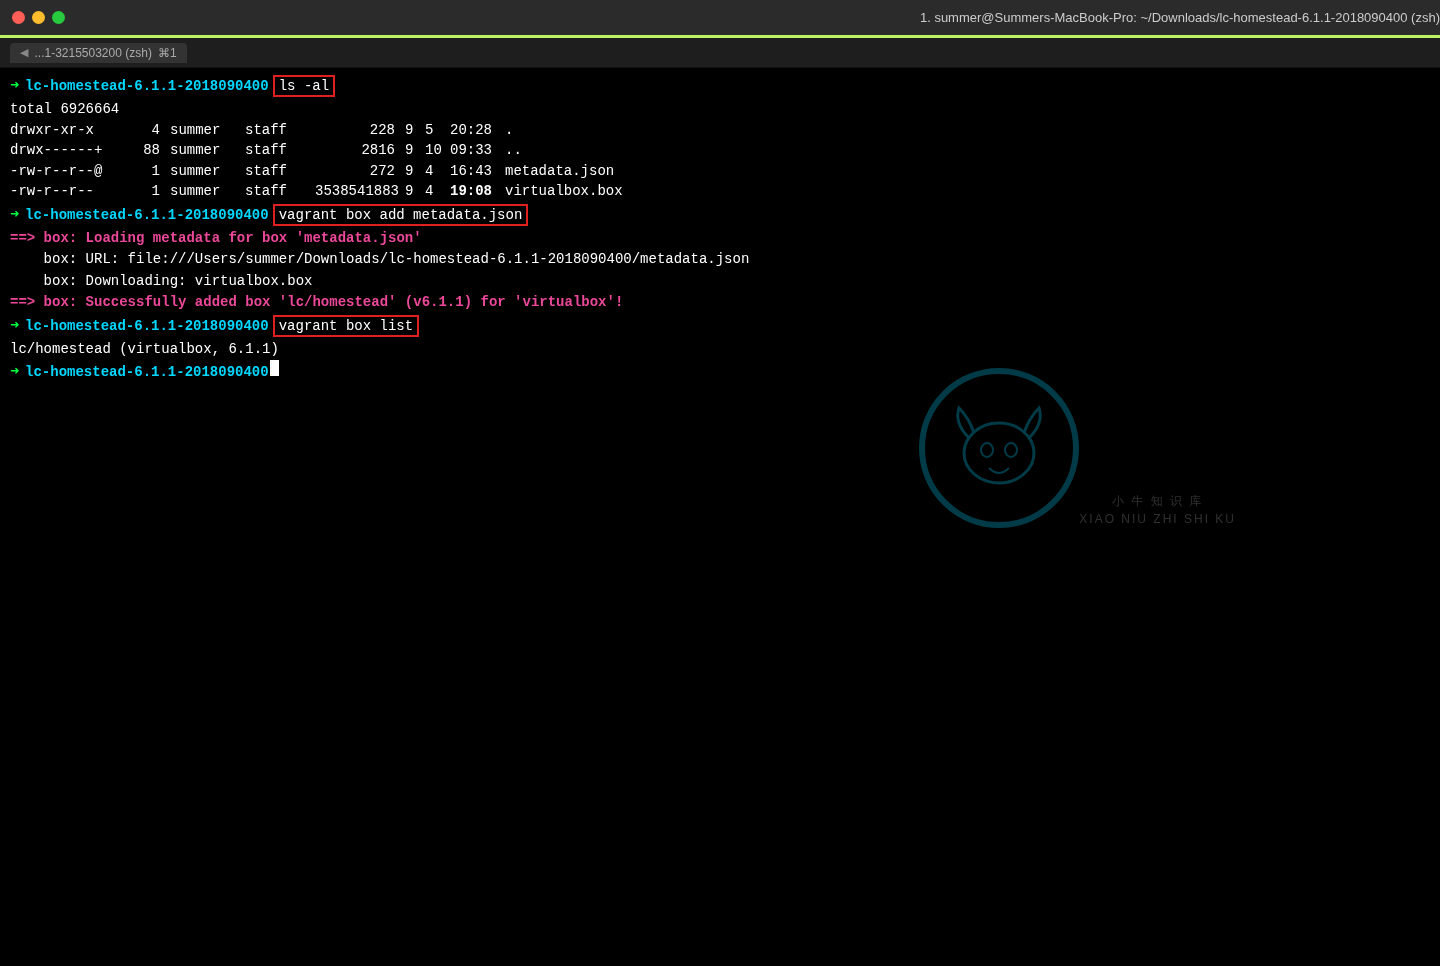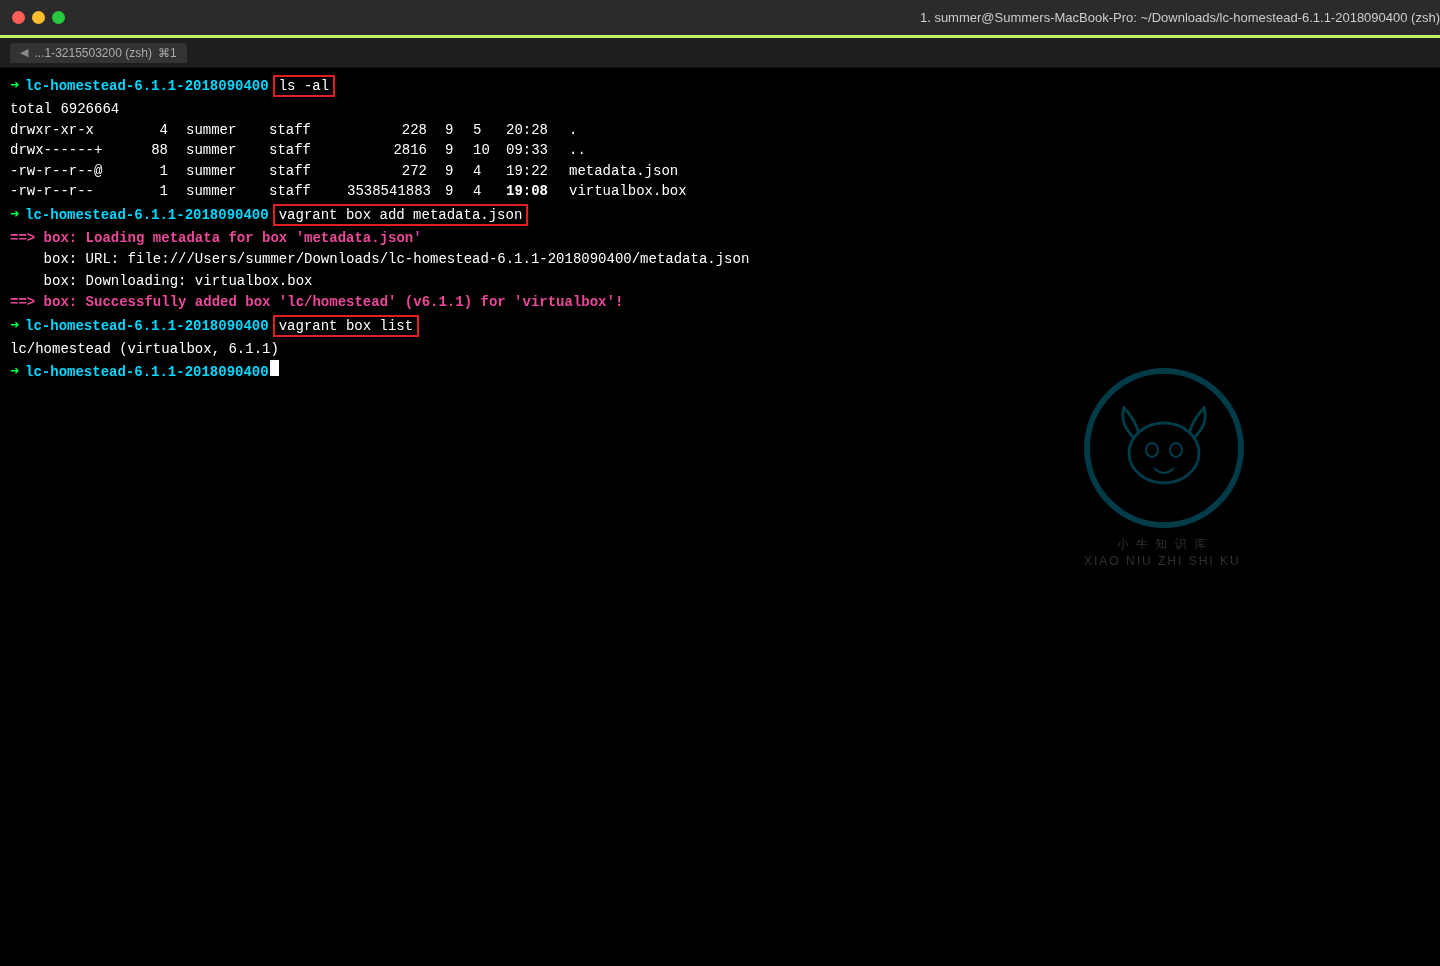--- a/index.html
+++ b/index.html
@@ -120,27 +120,27 @@
       color: #fff;
       font-family: 'Menlo', 'Monaco', 'Courier New', monospace;
       font-size: 14px;
     }
 
     .output-white { color: #ffffff; }
     .output-green { color: #ec4899; font-weight: bold; }
 
     .watermark {
       position: absolute;
-      right: 196px;
+      right: 204px;
       top: 300px;
       opacity: 0.35;
       pointer-events: none;
       display: flex;
-      flex-direction: column;
-      align-items: flex-start;
+      flex-direction: row;
+      align-items: flex-end;
     }
 
     .watermark-circle {
       width: 160px;
       height: 160px;
       border-radius: 50%;
       border: 6px solid #00aacc;
       display: flex;
       align-items: center;
       justify-content: center;
@@ -160,21 +160,21 @@
       display: inline-block;
       width: 9px;
       height: 16px;
       background: #fff;
       vertical-align: middle;
       margin-left: 1px;
     }
 
     .ls-output-row {
       display: flex;
-      gap: 8px;
+      gap: 0;
       color: #fff;
     }
 
     .col-perms { width: 120px; }
   </style>
 </head>
 <body>
 
 <div class="window">
 
@@ -234,21 +234,21 @@
     </div>
 
     <div class="ls-output-row">
       <span class="col-perms output-white">-rw-r--r--@</span>
       <span style="width:30px;text-align:right;margin-right:10px;" class="output-white">1</span>
       <span style="width:75px;" class="output-white">summer</span>
       <span style="width:70px;" class="output-white">staff</span>
       <span style="width:80px;text-align:right;margin-right:10px;" class="output-white">272</span>
       <span style="width:20px;" class="output-white">9</span>
       <span style="width:25px;" class="output-white">4</span>
-      <span style="width:55px;" class="output-white">19:22</span>
+      <span style="width:55px;" class="output-white">16:43</span>
       <span class="output-white">metadata.json</span>
     </div>
 
     <div class="ls-output-row">
       <span class="col-perms output-white">-rw-r--r--</span>
       <span style="width:30px;text-align:right;margin-right:10px;" class="output-white">1</span>
       <span style="width:75px;" class="output-white">summer</span>
       <span style="width:70px;" class="output-white">staff</span>
       <span style="width:80px;text-align:right;margin-right:10px;" class="output-white">3538541883</span>
       <span style="width:20px;" class="output-white">9</span>

